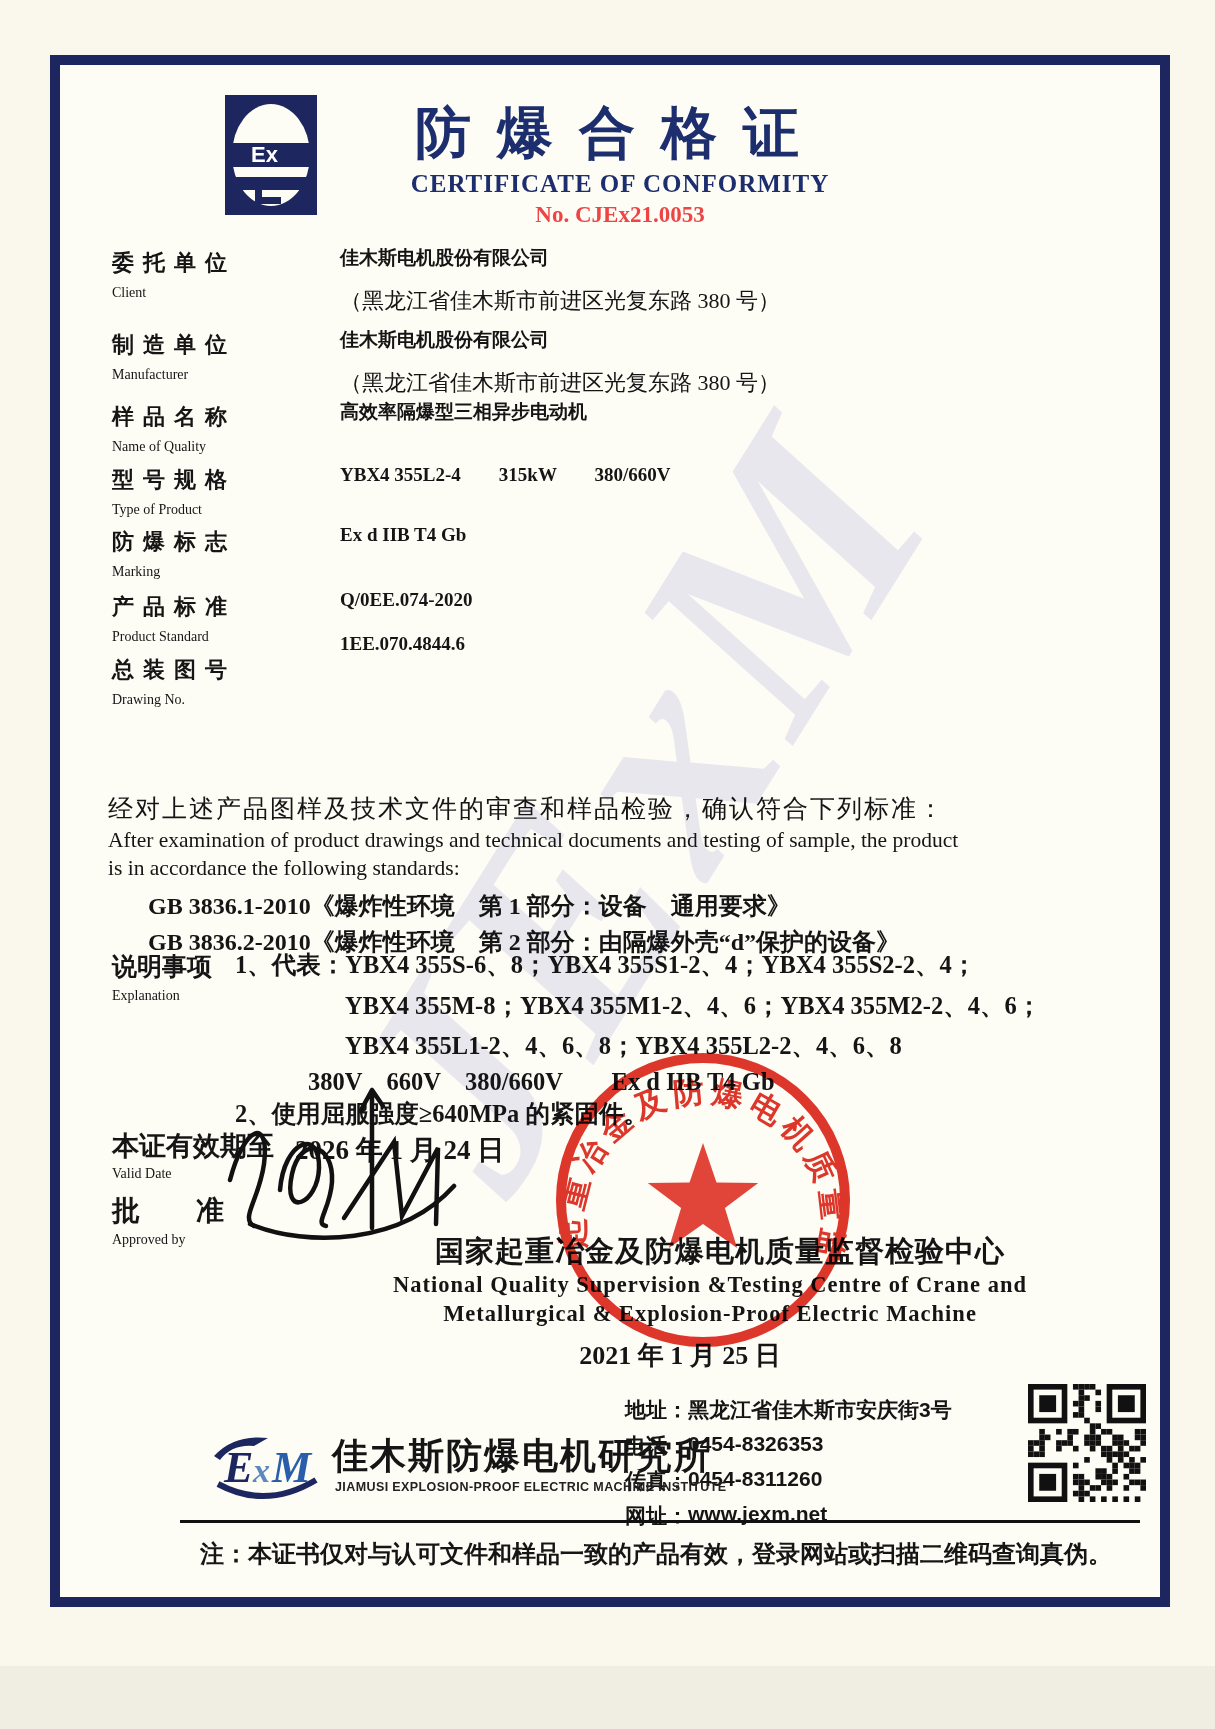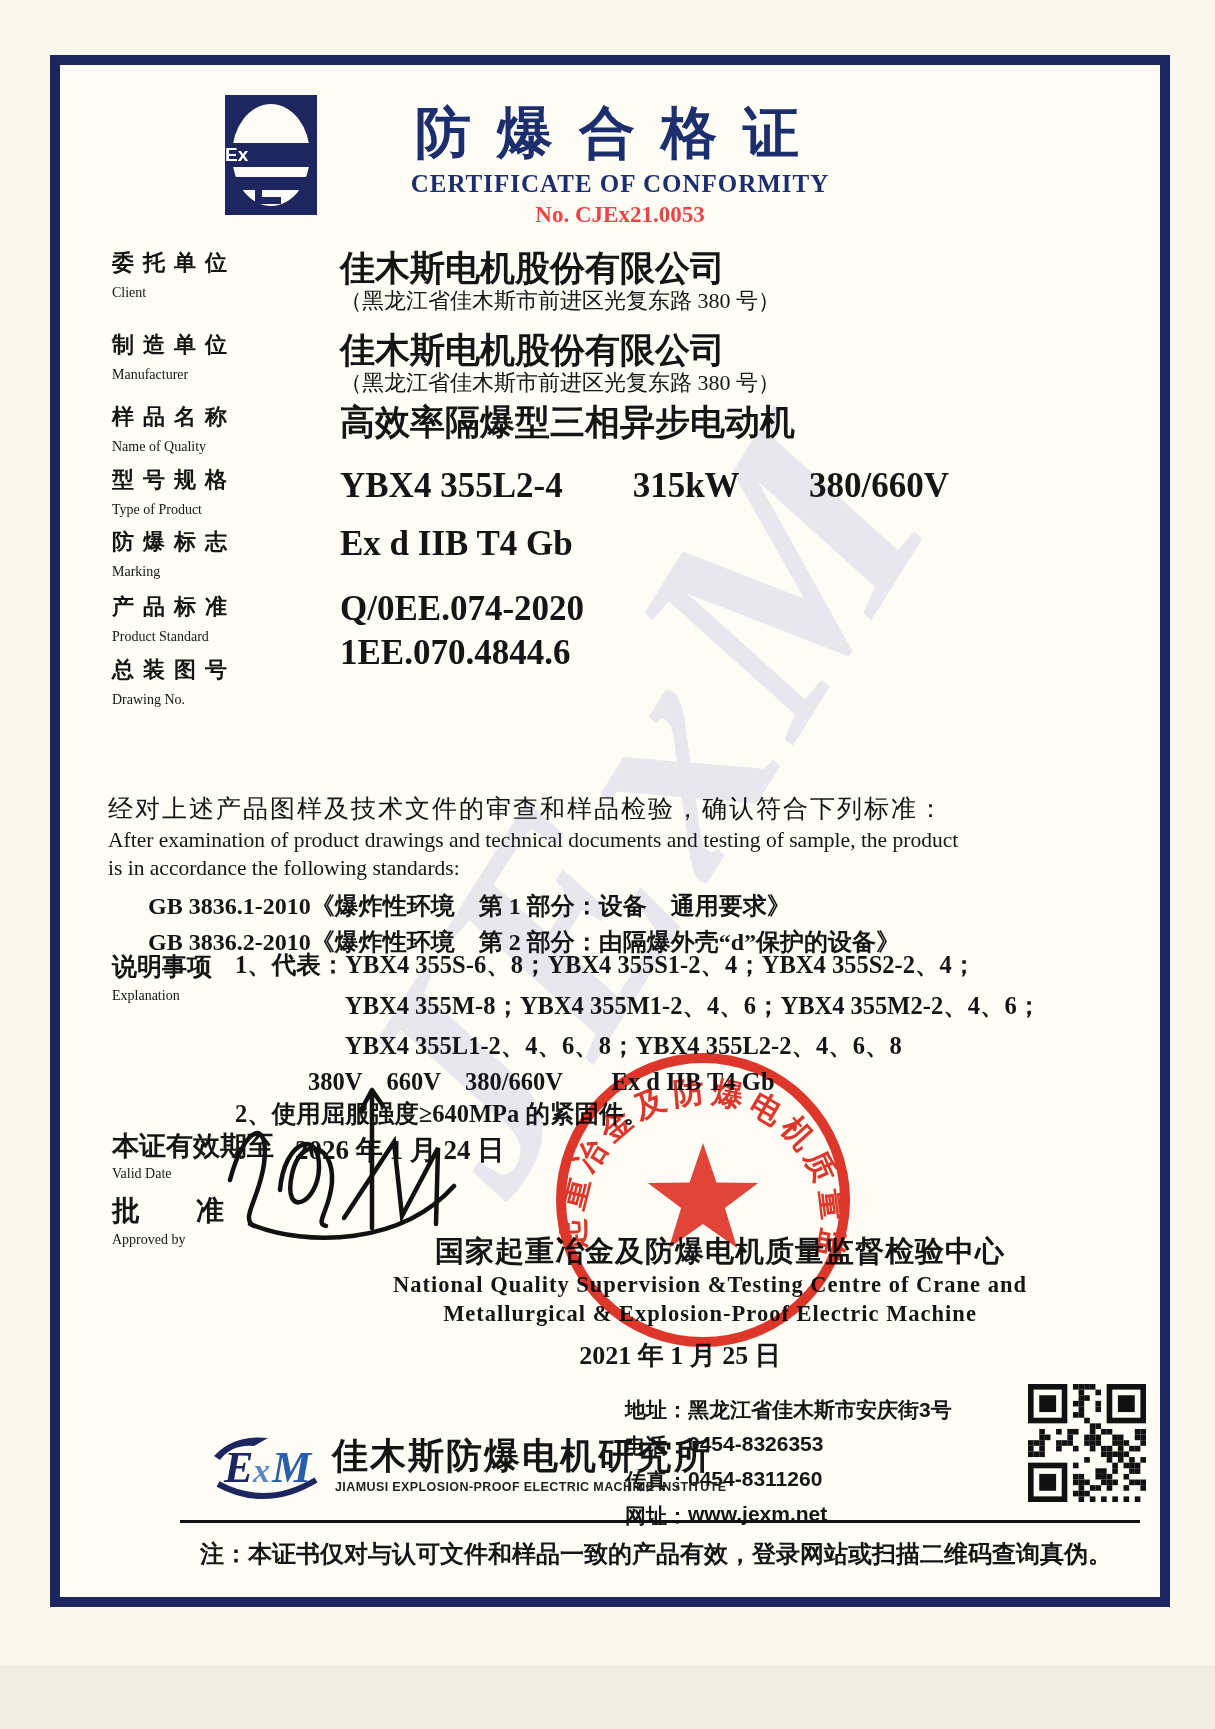--- a/index.html
+++ b/index.html
@@ -22,37 +22,37 @@
     display:flex;align-items:center;justify-content:center;
     transform:rotate(-58deg);
     font-size:300px;font-weight:bold;font-style:italic;
     color:#b9b9dd;opacity:.30;letter-spacing:14px;
     font-family:"Liberation Serif", serif;pointer-events:none;
   }
   
   .ex-logo{left:225px;top:95px;width:92px;height:120px;background:#1e2660;z-index:3;}
   .ex-logo .oval{position:absolute;left:7px;top:9px;width:78px;height:102px;background:#fdfcf5;border-radius:50%;}
   .ex-logo .bar1{position:absolute;left:0;top:48px;width:92px;height:24px;background:#1e2660;
-    color:#fff;font-family:"Liberation Sans",sans-serif;font-weight:bold;font-size:19px;
-    display:flex;align-items:center;box-sizing:border-box;}
+    color:#fff;font-family:"Liberation Sans",sans-serif;font-weight:bold;font-size:22px;
+    display:flex;align-items:center;padding-left:26px;box-sizing:border-box;}
   .ex-logo .bar2{position:absolute;left:0;top:82px;width:92px;height:13px;background:#1e2660;}
   .ex-logo .hook{position:absolute;left:30px;top:95px;width:26px;height:14px;
     border-left:7px solid #1e2660;border-bottom:7px solid #1e2660;box-sizing:border-box;}
   .title{left:340px;top:96px;width:560px;text-align:center;z-index:3;
     font-size:56px;font-weight:bold;color:#1c2e6d;letter-spacing:26px;
     font-family:"Liberation Sans",sans-serif;}
   .subtitle{left:340px;top:170px;width:560px;text-align:center;z-index:3;
     font-size:25px;font-weight:bold;color:#1c2e6d;letter-spacing:1px;}
   .certno{left:340px;top:202px;width:560px;text-align:center;z-index:3;
     font-size:23px;font-weight:bold;color:#ef4444;}
   
   .zh-label{left:112px;width:230px;font-size:22px;font-weight:bold;letter-spacing:9px;z-index:3;}
   .zh-plain{left:112px;width:240px;font-size:25px;font-weight:bold;z-index:3;}
   .en-label{left:112px;width:260px;font-size:14px;z-index:3;}
-  .fval{left:340px;font-size:35px;font-weight:bold;z-index:3;font-family:"Liberation Sans",sans-serif;}
+  .fval{left:340px;font-size:19px;font-weight:bold;z-index:3;font-family:"Liberation Sans",sans-serif;}
   .fval2{left:340px;font-size:22px;z-index:3;}
   .fval.serif{font-family:"Liberation Serif",serif;}
   
   .stmt-zh{left:108px;top:792px;width:960px;font-size:25px;font-weight:normal;letter-spacing:2px;z-index:3;}
   .stmt-en{left:108px;width:960px;font-size:21.5px;z-index:3;}
   .std{left:148px;width:920px;font-size:24px;font-weight:bold;z-index:3;}
   .exp-line{font-size:24.5px;font-weight:bold;z-index:3;}
   
   .sig{left:222px;top:1068px;z-index:4;}
   .stamp{left:550px;top:1042px;z-index:5;mix-blend-mode:multiply;opacity:.92;}

